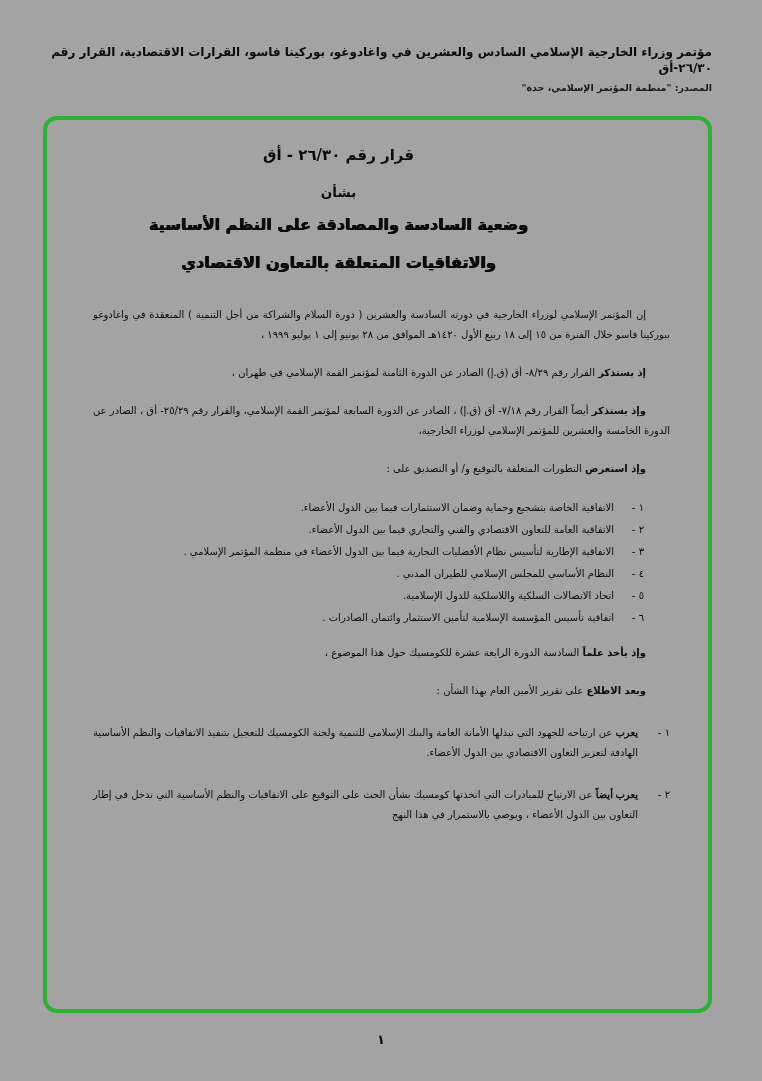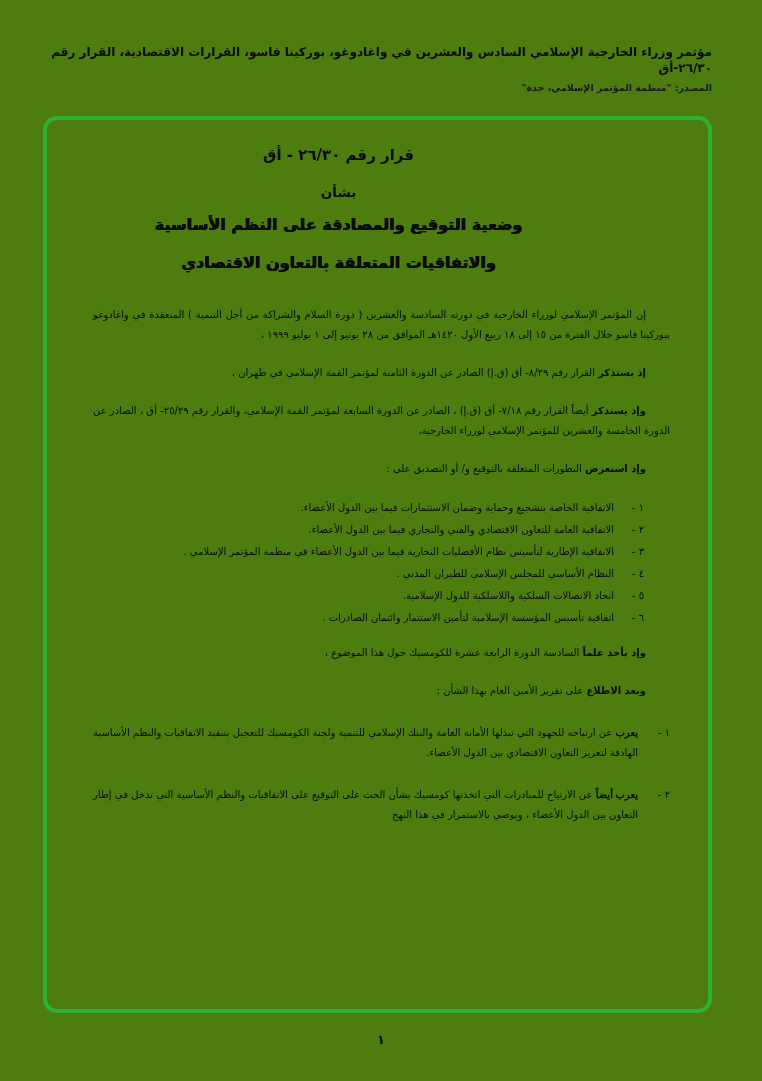--- a/index.html
+++ b/index.html
@@ -1,17 +1,17 @@
 <!DOCTYPE html>
 <html lang="ar"><head>
 <meta charset="utf-8">
 <style>
   html,body{margin:0;padding:0;background:#ffffff;}
   .page{
-    position:relative;width:762px;height:1081px;background:#4d7c0f;overflow:hidden;
+    position:relative;width:762px;height:1081px;background:#a3a3a3;overflow:hidden;
     font-family:"DejaVu Sans",sans-serif;color:#0b0b0b;
   }
   
   .running-header{
     position:absolute;top:44px;right:50px;left:46px;
     direction:rtl;text-align:right;
   }
   .rh-line1{font-size:12px;font-weight:bold;line-height:1.35;letter-spacing:0;}
   .rh-line2{font-size:9.5px;font-weight:bold;margin-top:6px;color:#1a1a1a;}
   
@@ -51,21 +51,21 @@
   <header class="running-header">
     <div class="rh-line1">مؤتمر وزراء الخارجية الإسلامي السادس والعشرين في واغادوغو، بوركينا فاسو، القرارات الاقتصادية، القرار رقم ٢٦/٣٠-أق</div>
     <div class="rh-line2">المصدر: "منظمة المؤتمر الإسلامي، جدة"</div>
   </header>
 
   <section class="frame" style="border-color: rgb(46, 177, 53);">
 
     <div class="title-block">
       <div class="t-num">قرار رقم ٢٦/٣٠ - أق</div>
       <div class="t-con">بشأن</div>
-      <div class="t-sub">وضعية التوقيع والمصادقة على النظم الأساسية</div>
+      <div class="t-sub">وضعية السادسة والمصادقة على النظم الأساسية</div>
       <div class="t-sub">والاتفاقيات المتعلقة بالتعاون الاقتصادي</div>
     </div>
 
     <div class="doc-body">
 
       <p class="para">
         <span>إن المؤتمر الإسلامي لوزراء الخارجية في دورته السادسة والعشرين ( دورة السلام والشراكة من أجل التنمية ) المنعقدة في واغادوغو ببوركينا فاسو خلال الفترة من ١٥ إلى ١٨ ربيع الأول ١٤٢٠هـ الموافق من ٢٨ يونيو إلى ١ يوليو ١٩٩٩ ،</span>
       </p>
 
       <p class="para">

